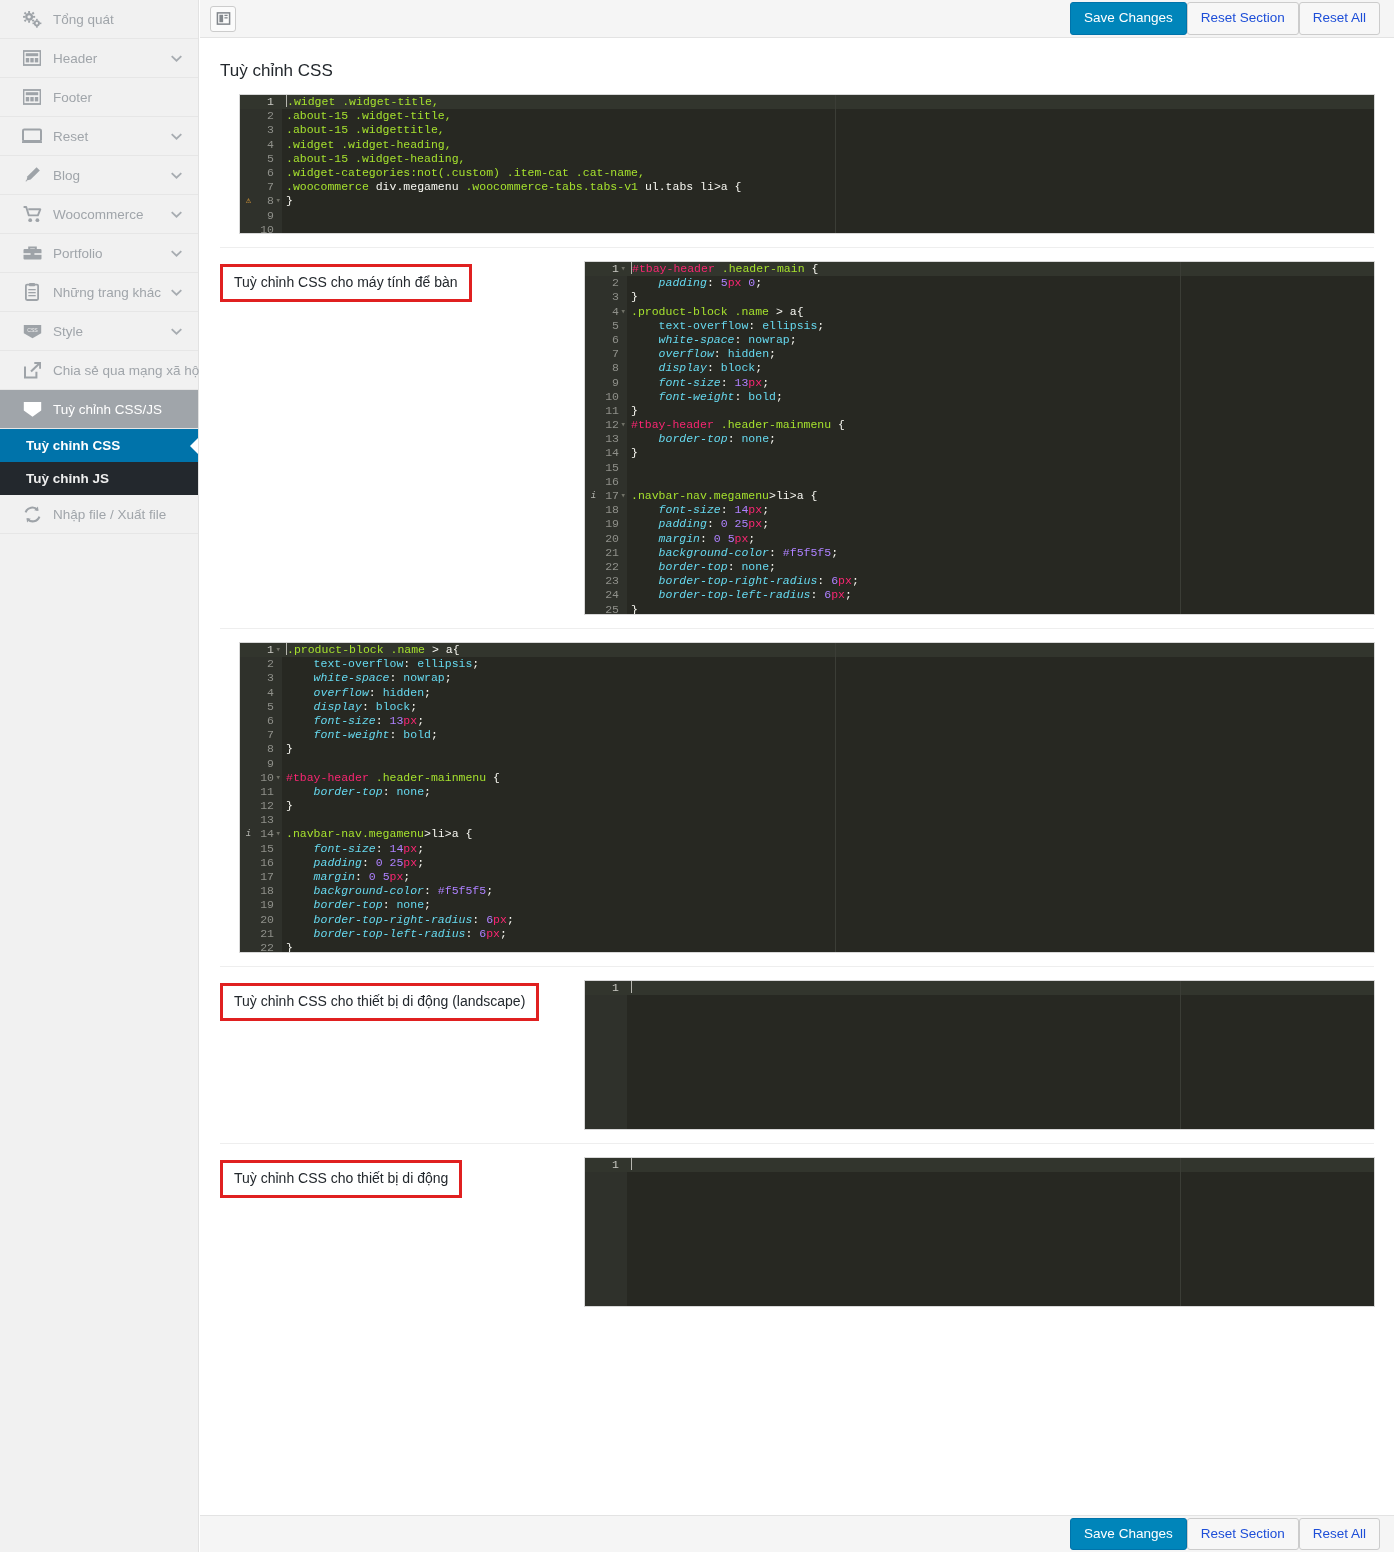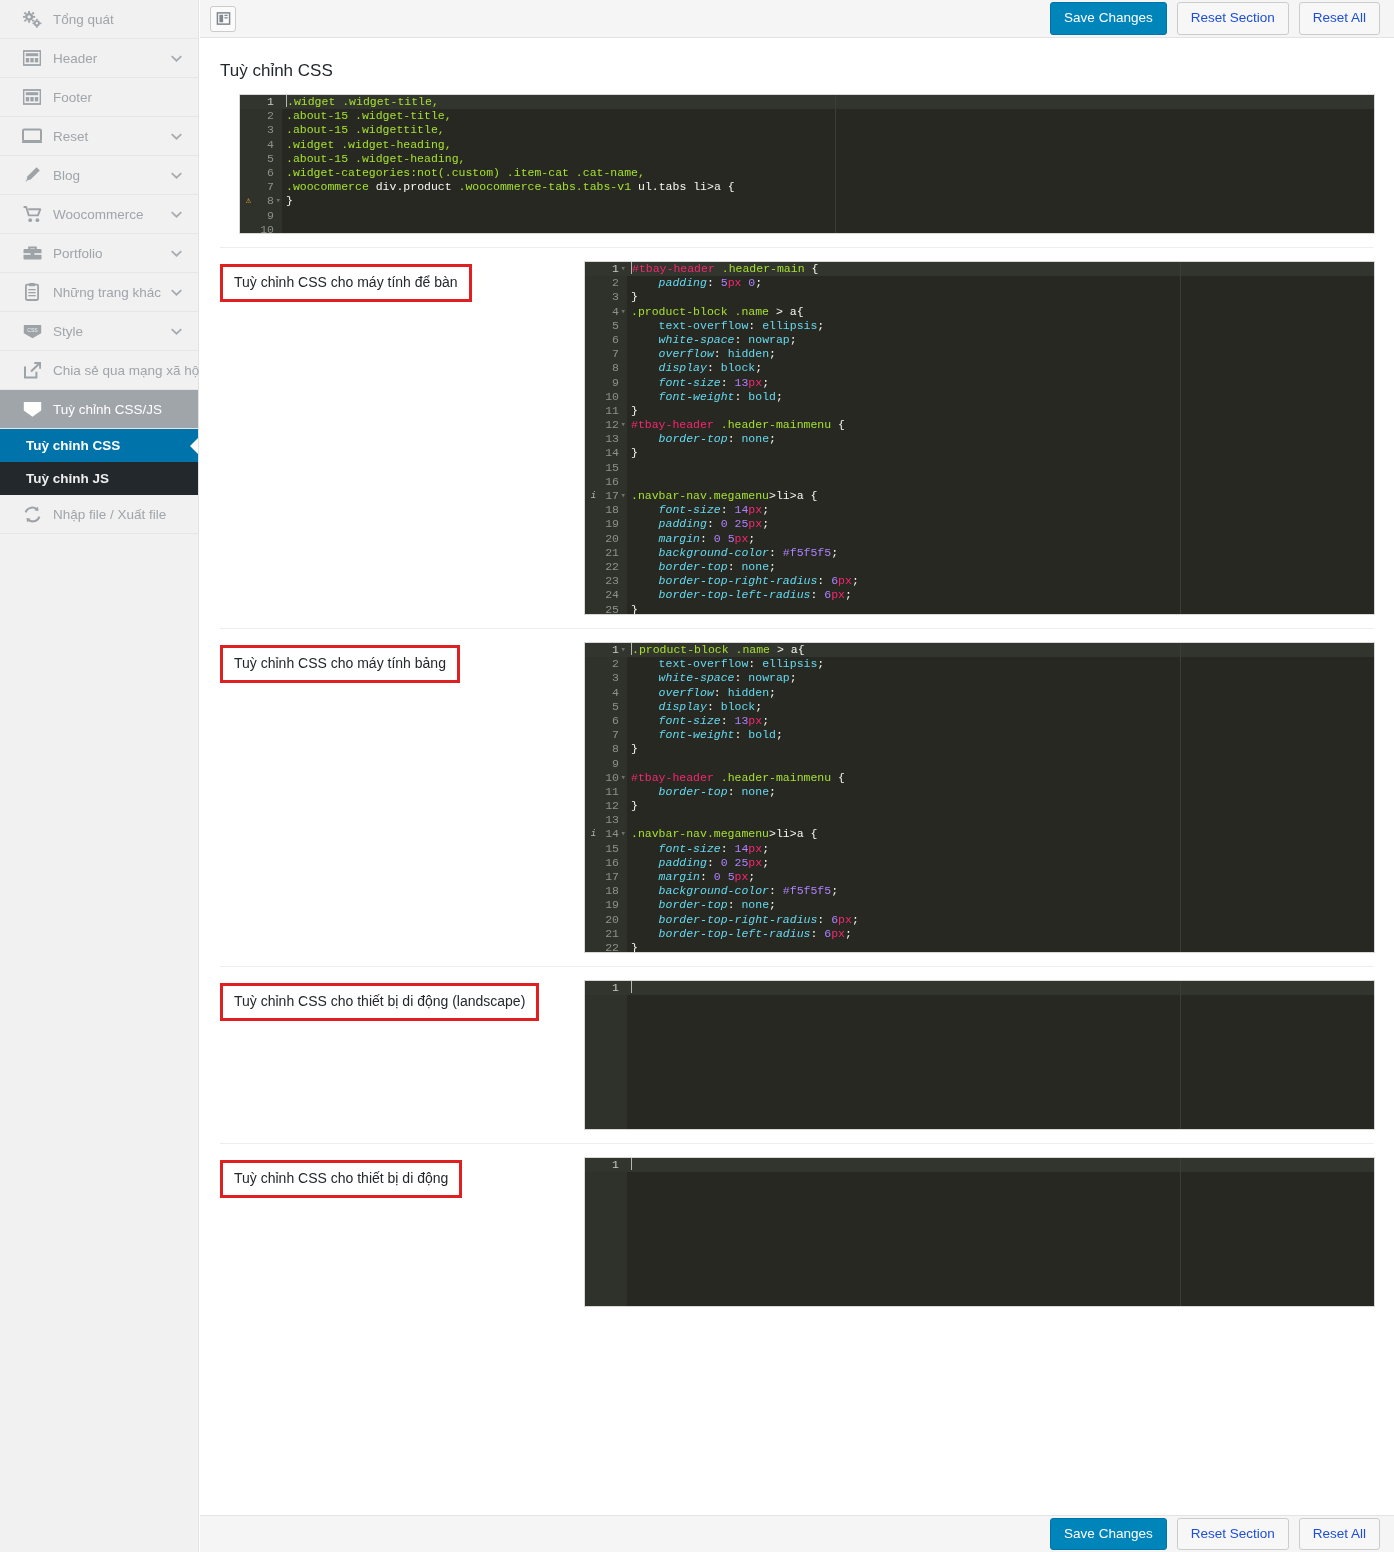--- a/index.html
+++ b/index.html
@@ -77,21 +77,21 @@
     padding: 0 14px 0 10px;
     position: relative;
   }
   .expand-btn {
     width: 26px; height: 26px;
     border: 1px solid #cccccc; background: #fbfbfb;
     border-radius: 3px;
     display: flex; align-items: center; justify-content: center;
     cursor: pointer;
   }
-  .btn-group { margin-left: auto; display: flex; align-items: center; gap: 10px; }
+  .btn-group { margin-left: auto; display: flex; align-items: center; gap: 0; }
   .btn {
     font-size: 13.5px; line-height: 1;
     padding: 8px 13px 9px;
     border-radius: 3px;
     border: 1px solid #cccccc;
     background: #f7f7f7; color: #1d4ed8;
     cursor: pointer;
     font-family: "Liberation Sans", sans-serif;
   }
   .btn.primary {
@@ -410,21 +410,21 @@
                 <div class="ed-row">10</div>
               </div>
               <div class="ed-content">
                 <div class="ed-margin" style="left: 552.8px;"></div>
                 <div class="ed-row first"><span class="cursor"></span><span class="t-sel">.widget .widget-title,</span></div>
                 <div class="ed-row"><span class="t-sel">.about-15 .widget-title,</span></div>
                 <div class="ed-row"><span class="t-sel">.about-15 .widgettitle,</span></div>
                 <div class="ed-row"><span class="t-sel">.widget .widget-heading,</span></div>
                 <div class="ed-row"><span class="t-sel">.about-15 .widget-heading,</span></div>
                 <div class="ed-row"><span class="t-sel">.widget-categories:not(.custom) .item-cat .cat-name,</span></div>
-                <div class="ed-row"><span class="t-sel">.woocommerce </span><span class="t-plain">div.product</span><span class="t-sel"> .woocommerce-tabs.tabs-v1 </span><span class="t-plain">ul.tabs li&gt;a {</span></div>
+                <div class="ed-row"><span class="t-sel">.woocommerce </span><span class="t-plain">div.megamenu</span><span class="t-sel"> .woocommerce-tabs.tabs-v1 </span><span class="t-plain">ul.tabs li&gt;a {</span></div>
                 <div class="ed-row"><span class="t-punc">}</span></div>
               </div>
             </div>
           </div>
         </div>
       </div>
       <div class="divider"></div>
       <div class="section">
         <div class="sec-inner">
           <div class="sec-label-wrap"><span class="sec-label">Tuỳ chỉnh CSS cho máy tính để bàn</span></div>
@@ -485,21 +485,20 @@
                 <div class="ed-row"><span class="t-prop">    border-top-left-radius</span><span class="t-punc">: </span><span class="t-num">6</span><span class="t-unit">px</span><span class="t-punc">;</span></div>
                 <div class="ed-row"><span class="t-punc">}</span></div>
               </div>
             </div>
           </div>
         </div>
       </div>
       <div class="divider"></div>
       <div class="section">
         <div class="sec-inner">
-          <div class="sec-label-wrap"><span class="sec-label">Tuỳ chỉnh CSS cho máy tính bảng</span></div>
           <div class="sec-editor-wrap">
             <div class="editor" style="height: 309px;">
               <div class="ed-gutter">
                 <div class="ed-row first">1<span class="fold">▾</span></div>
                 <div class="ed-row">2</div>
                 <div class="ed-row">3</div>
                 <div class="ed-row">4</div>
                 <div class="ed-row">5</div>
                 <div class="ed-row">6</div>
                 <div class="ed-row">7</div>

